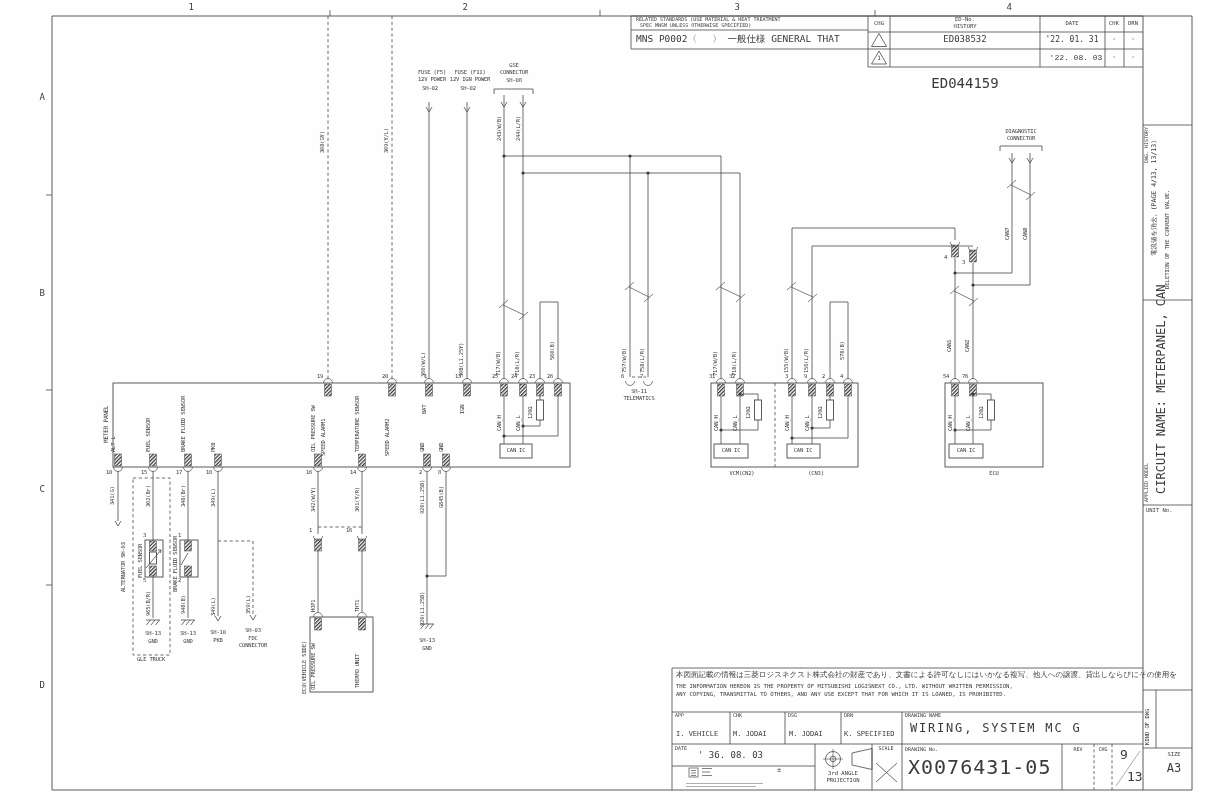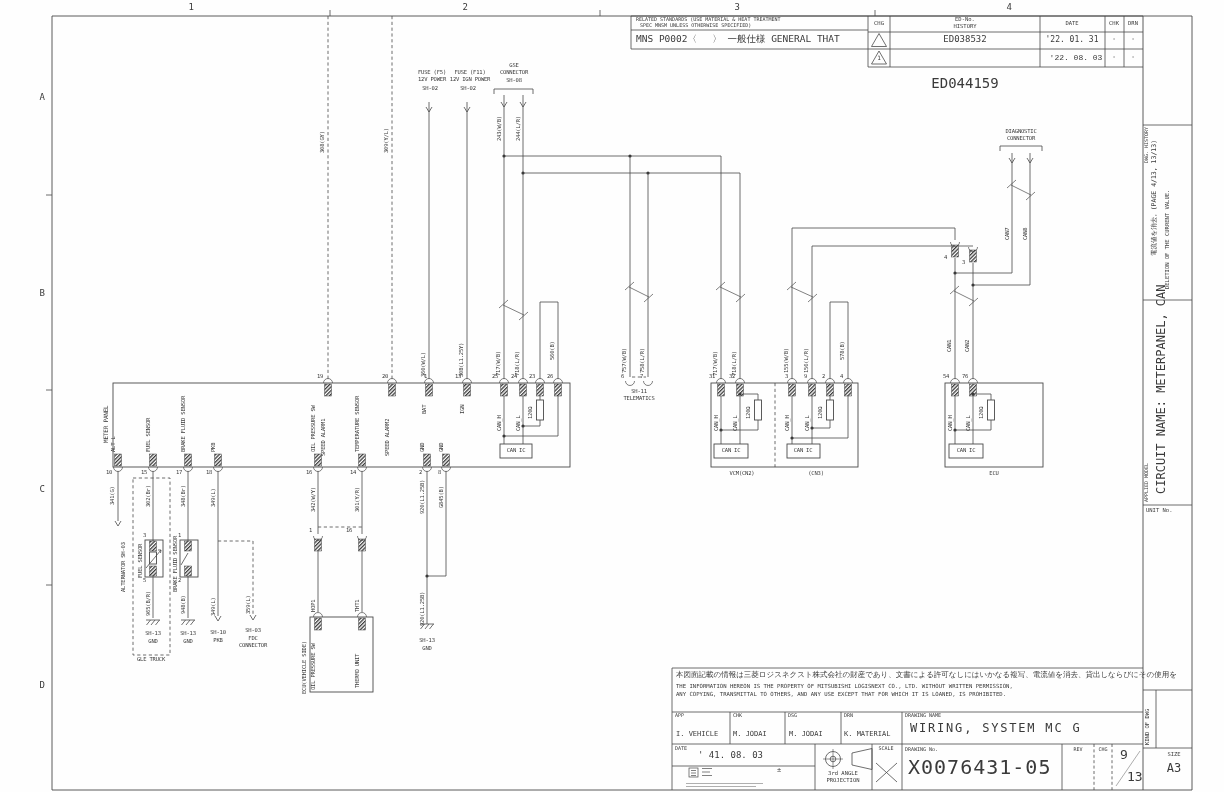--- a/index.html
+++ b/index.html
@@ -390,35 +390,35 @@
     <span class="bx v" style="left:1165px;top:289px;font-size:5.5px;">DELETION OF THE CURRENT VALUE.</span>
     <span class="bx v" style="left:1155px;top:494px;font-size:12px;">CIRCUIT NAME: METERPANEL, CAN</span>
     <span class="bx v" style="left:1144px;top:502px;font-size:5px;">APPLIED MODEL</span>
     <span class="bx" style="left:1146px;top:508px;font-size:5.5px;">UNIT No.</span>
     <span class="bx v" style="left:1145px;top:745px;font-size:5.5px;">KIND OF DWG</span>
     <span class="bx c" style="left:1174px;top:752px;font-size:5.5px;">SIZE</span>
     <span class="bx c" style="left:1174px;top:762px;font-size:12px;">A3</span>
   </div>
 
   <div id="title-block">
-    <span class="bx" style="left:676px;top:671px;font-size:7.5px;font-family:'DejaVu Sans',sans-serif;">本図面記載の情報は三菱ロジスネクスト株式会社の財産であり、文書による許可なしにはいかなる複写、電流値を消去、貸出しならびにその使用を</span>
+    <span class="bx" style="left:676px;top:671px;font-size:7.5px;font-family:'DejaVu Sans',sans-serif;">本図面記載の情報は三菱ロジスネクスト株式会社の財産であり、文書による許可なしにはいかなる複写、他人への譲渡、貸出しならびにその使用を</span>
     <span class="bx" style="left:676px;top:684px;font-size:5.6px;">THE INFORMATION HEREON IS THE PROPERTY OF MITSUBISHI LOGISNEXT CO., LTD. WITHOUT WRITTEN PERMISSION,</span>
     <span class="bx" style="left:676px;top:692px;font-size:5.6px;">ANY COPYING, TRANSMITTAL TO OTHERS, AND ANY USE EXCEPT THAT FOR WHICH IT IS LOANED, IS PROHIBITED.</span>
     <span class="bx" style="left:675px;top:713px;font-size:5px;">APP</span>
     <span class="bx" style="left:733px;top:713px;font-size:5px;">CHK</span>
     <span class="bx" style="left:788px;top:713px;font-size:5px;">DSG</span>
     <span class="bx" style="left:844px;top:713px;font-size:5px;">DRN</span>
     <span class="bx" style="left:676px;top:731px;font-size:7px;">I. VEHICLE</span>
     <span class="bx" style="left:733px;top:731px;font-size:7px;">M. JODAI</span>
     <span class="bx" style="left:789px;top:731px;font-size:7px;">M. JODAI</span>
-    <span class="bx" style="left:844px;top:731px;font-size:7px;">K. MATERIAL</span>
+    <span class="bx" style="left:844px;top:731px;font-size:7px;">K. SPECIFIED</span>
     <span class="bx" style="left:905px;top:713px;font-size:5px;">DRAWING NAME</span>
     <span class="bx" style="left:910px;top:722px;font-size:12px;letter-spacing:1.8px;">WIRING, SYSTEM MC G</span>
     <span class="bx" style="left:675px;top:746px;font-size:5px;">DATE</span>
-    <span class="bx" style="left:698px;top:751px;font-size:9px;">' 41. 08. 03</span>
+    <span class="bx" style="left:698px;top:751px;font-size:9px;">' 36. 08. 03</span>
     <span class="bx c" style="left:843px;top:771px;font-size:5.5px;">3rd ANGLE</span>
     <span class="bx c" style="left:843px;top:778px;font-size:5.5px;">PROJECTION</span>
     <span class="bx c" style="left:886px;top:746px;font-size:5px;">SCALE</span>
     <span class="bx" style="left:905px;top:747px;font-size:5px;">DRAWING No.</span>
     <span class="bx" style="left:908px;top:757px;font-size:20px;letter-spacing:1px;">X0076431-05</span>
     <span class="bx c" style="left:1078px;top:747px;font-size:5px;">REV</span>
     <span class="bx c" style="left:1103px;top:747px;font-size:5px;">CHG</span>
     <span class="bx" style="left:1120px;top:748px;font-size:13px;">9</span>
     <span class="bx" style="left:1127px;top:770px;font-size:13px;">13</span>
     <span class="bx" style="left:777px;top:767px;font-size:7px;">±</span>

